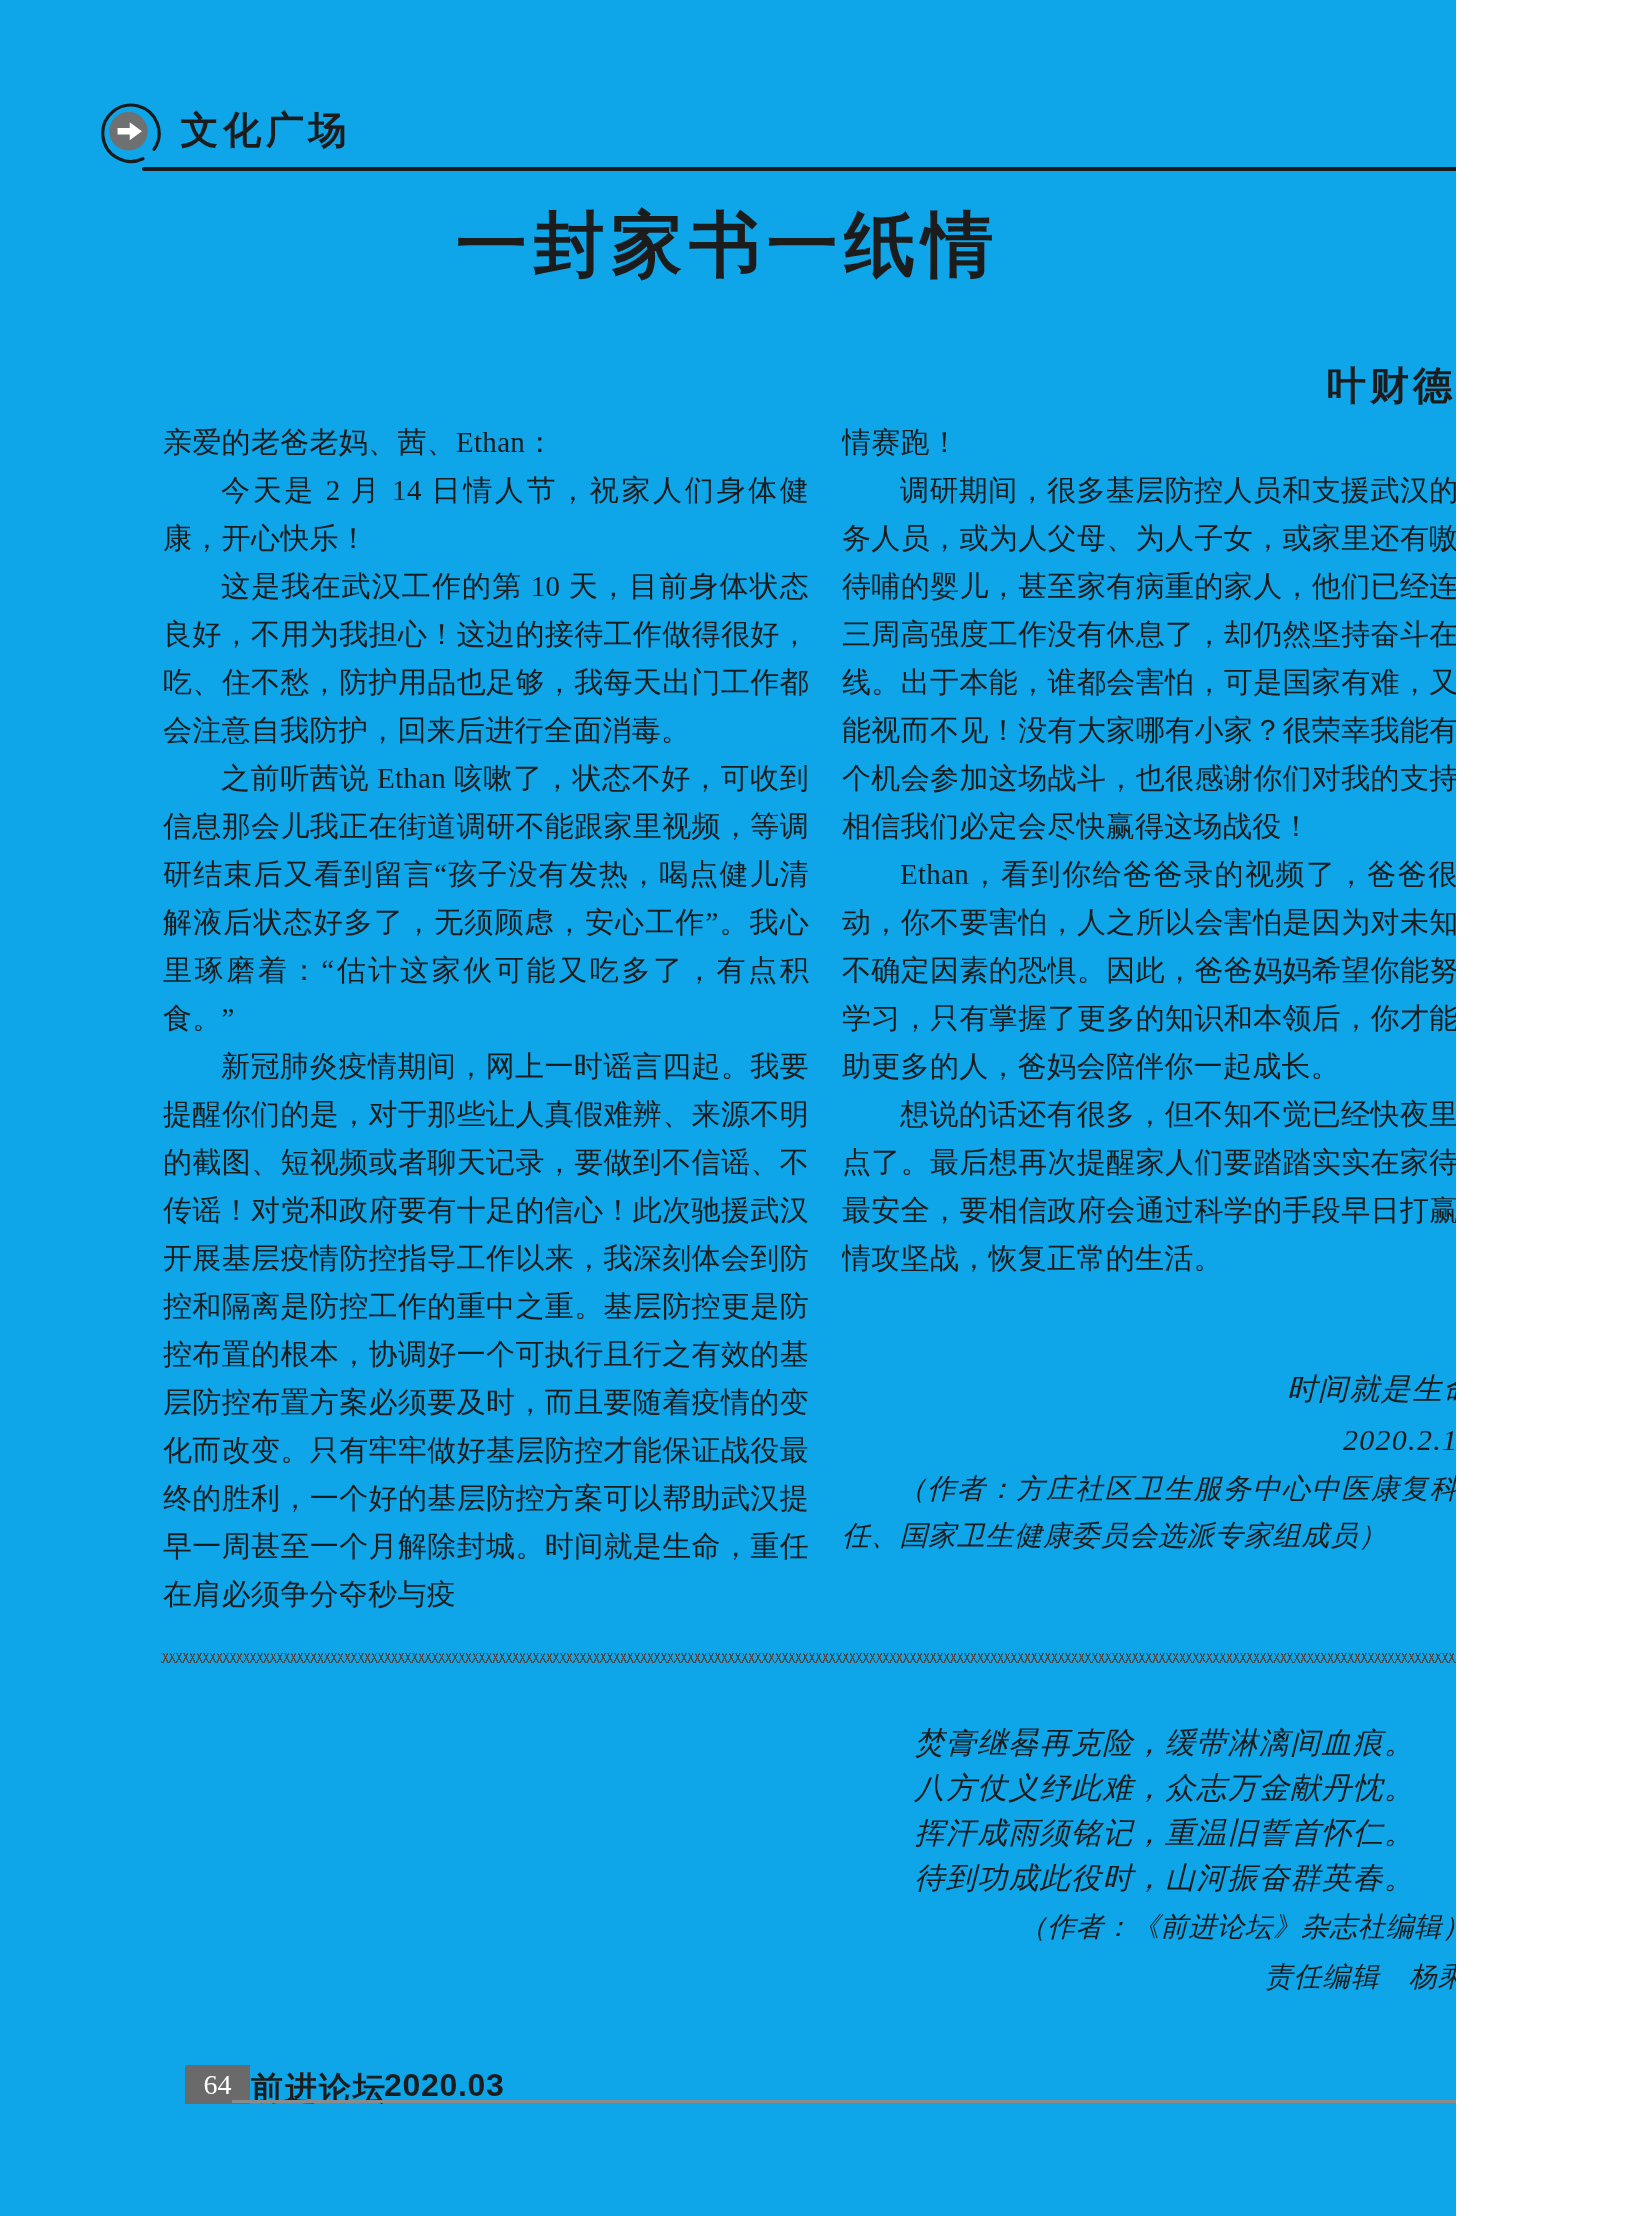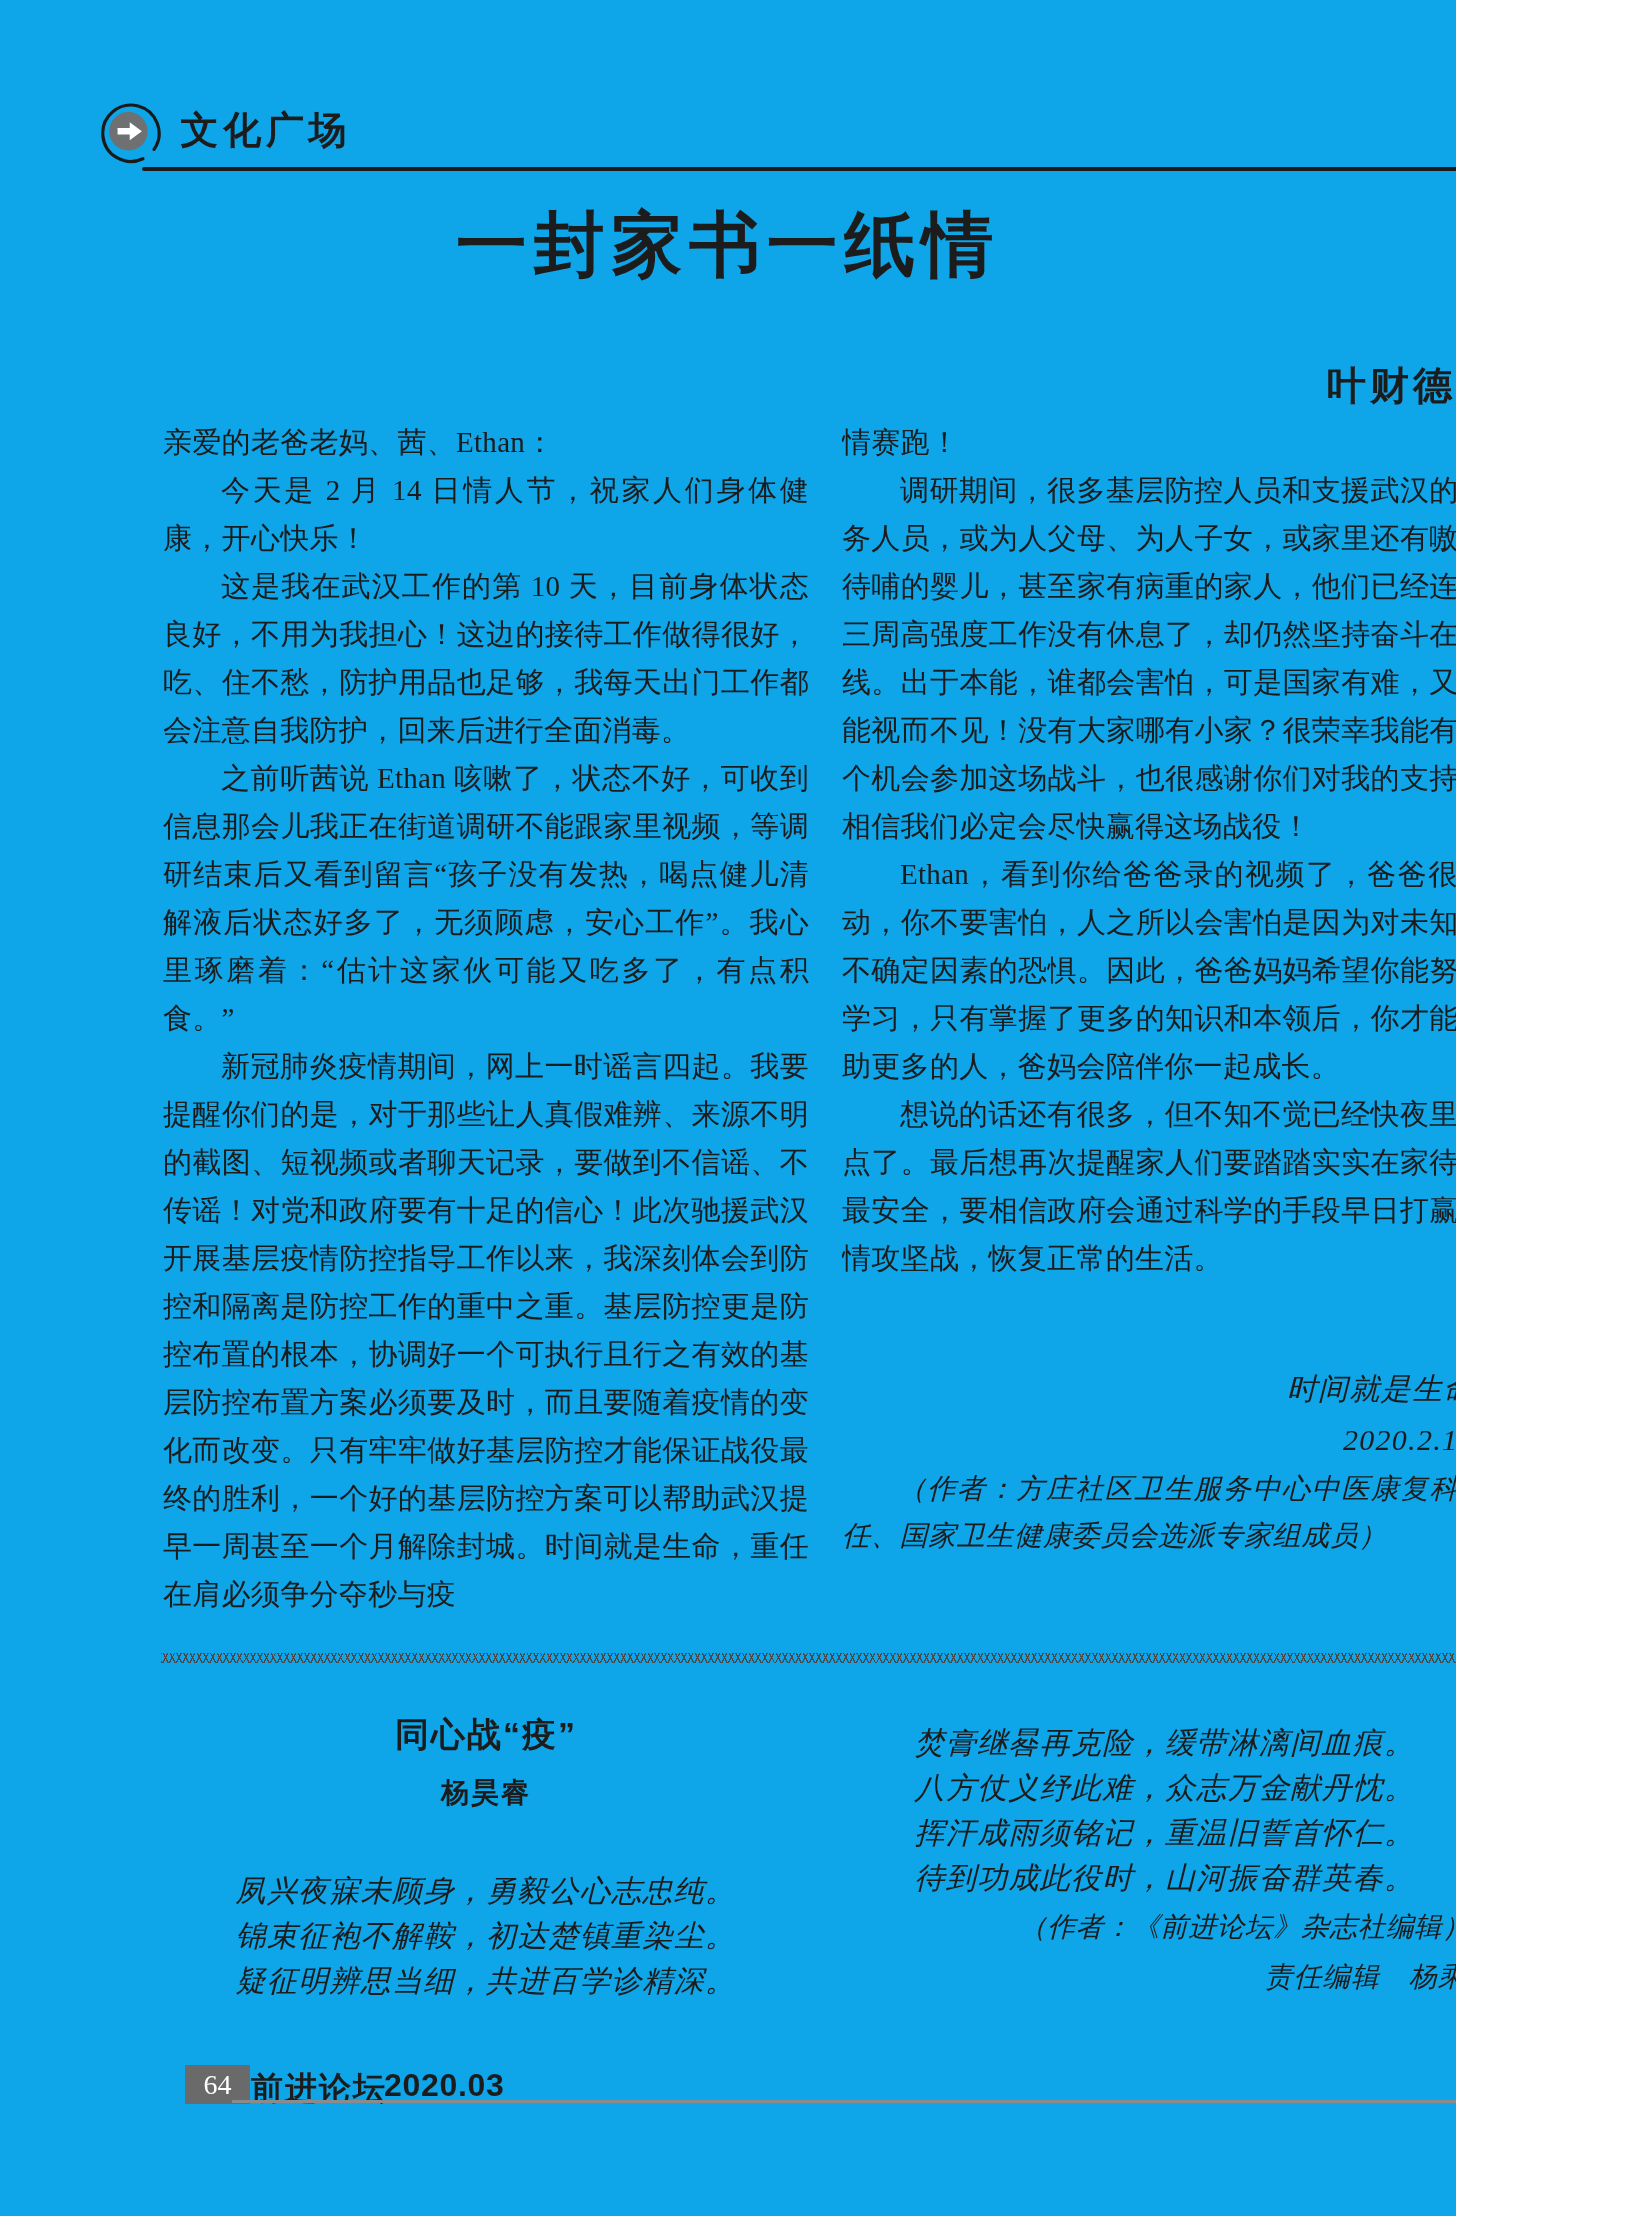--- a/index.html
+++ b/index.html
@@ -138,29 +138,20 @@
 
     <div class="sig-block">
       <div>时间就是生命</div>
       <div>2020.2.15</div>
     </div>
     <p class="author-note">（作者：方庄社区卫生服务中心中医康复科主任、国家卫生健康委员会选派专家组成员）</p>
   </section>
 
   <div class="divider"></div>
 
-  <section class="poem-left">
-    <h2 class="poem-title">同心战“疫”</h2>
-    <div class="poem-author">杨昊睿</div>
-    <div class="poem-lines">
-      <div class="poem-line">夙兴夜寐未顾身，勇毅公心志忠纯。</div>
-      <div class="poem-line">锦束征袍不解鞍，初达楚镇重染尘。</div>
-      <div class="poem-line">疑征明辨思当细，共进百学诊精深。</div>
-    </div>
-  </section>
 
   <section class="poem-right">
     <div class="poem-lines">
       <div class="poem-line">焚膏继晷再克险，缓带淋漓间血痕。</div>
       <div class="poem-line">八方仗义纾此难，众志万金献丹忱。</div>
       <div class="poem-line">挥汗成雨须铭记，重温旧誓首怀仁。</div>
       <div class="poem-line">待到功成此役时，山河振奋群英春。</div>
     </div>
     <div class="poem-credit">（作者：《前进论坛》杂志社编辑）</div>
     <div class="poem-editor">责任编辑　杨乘</div>

